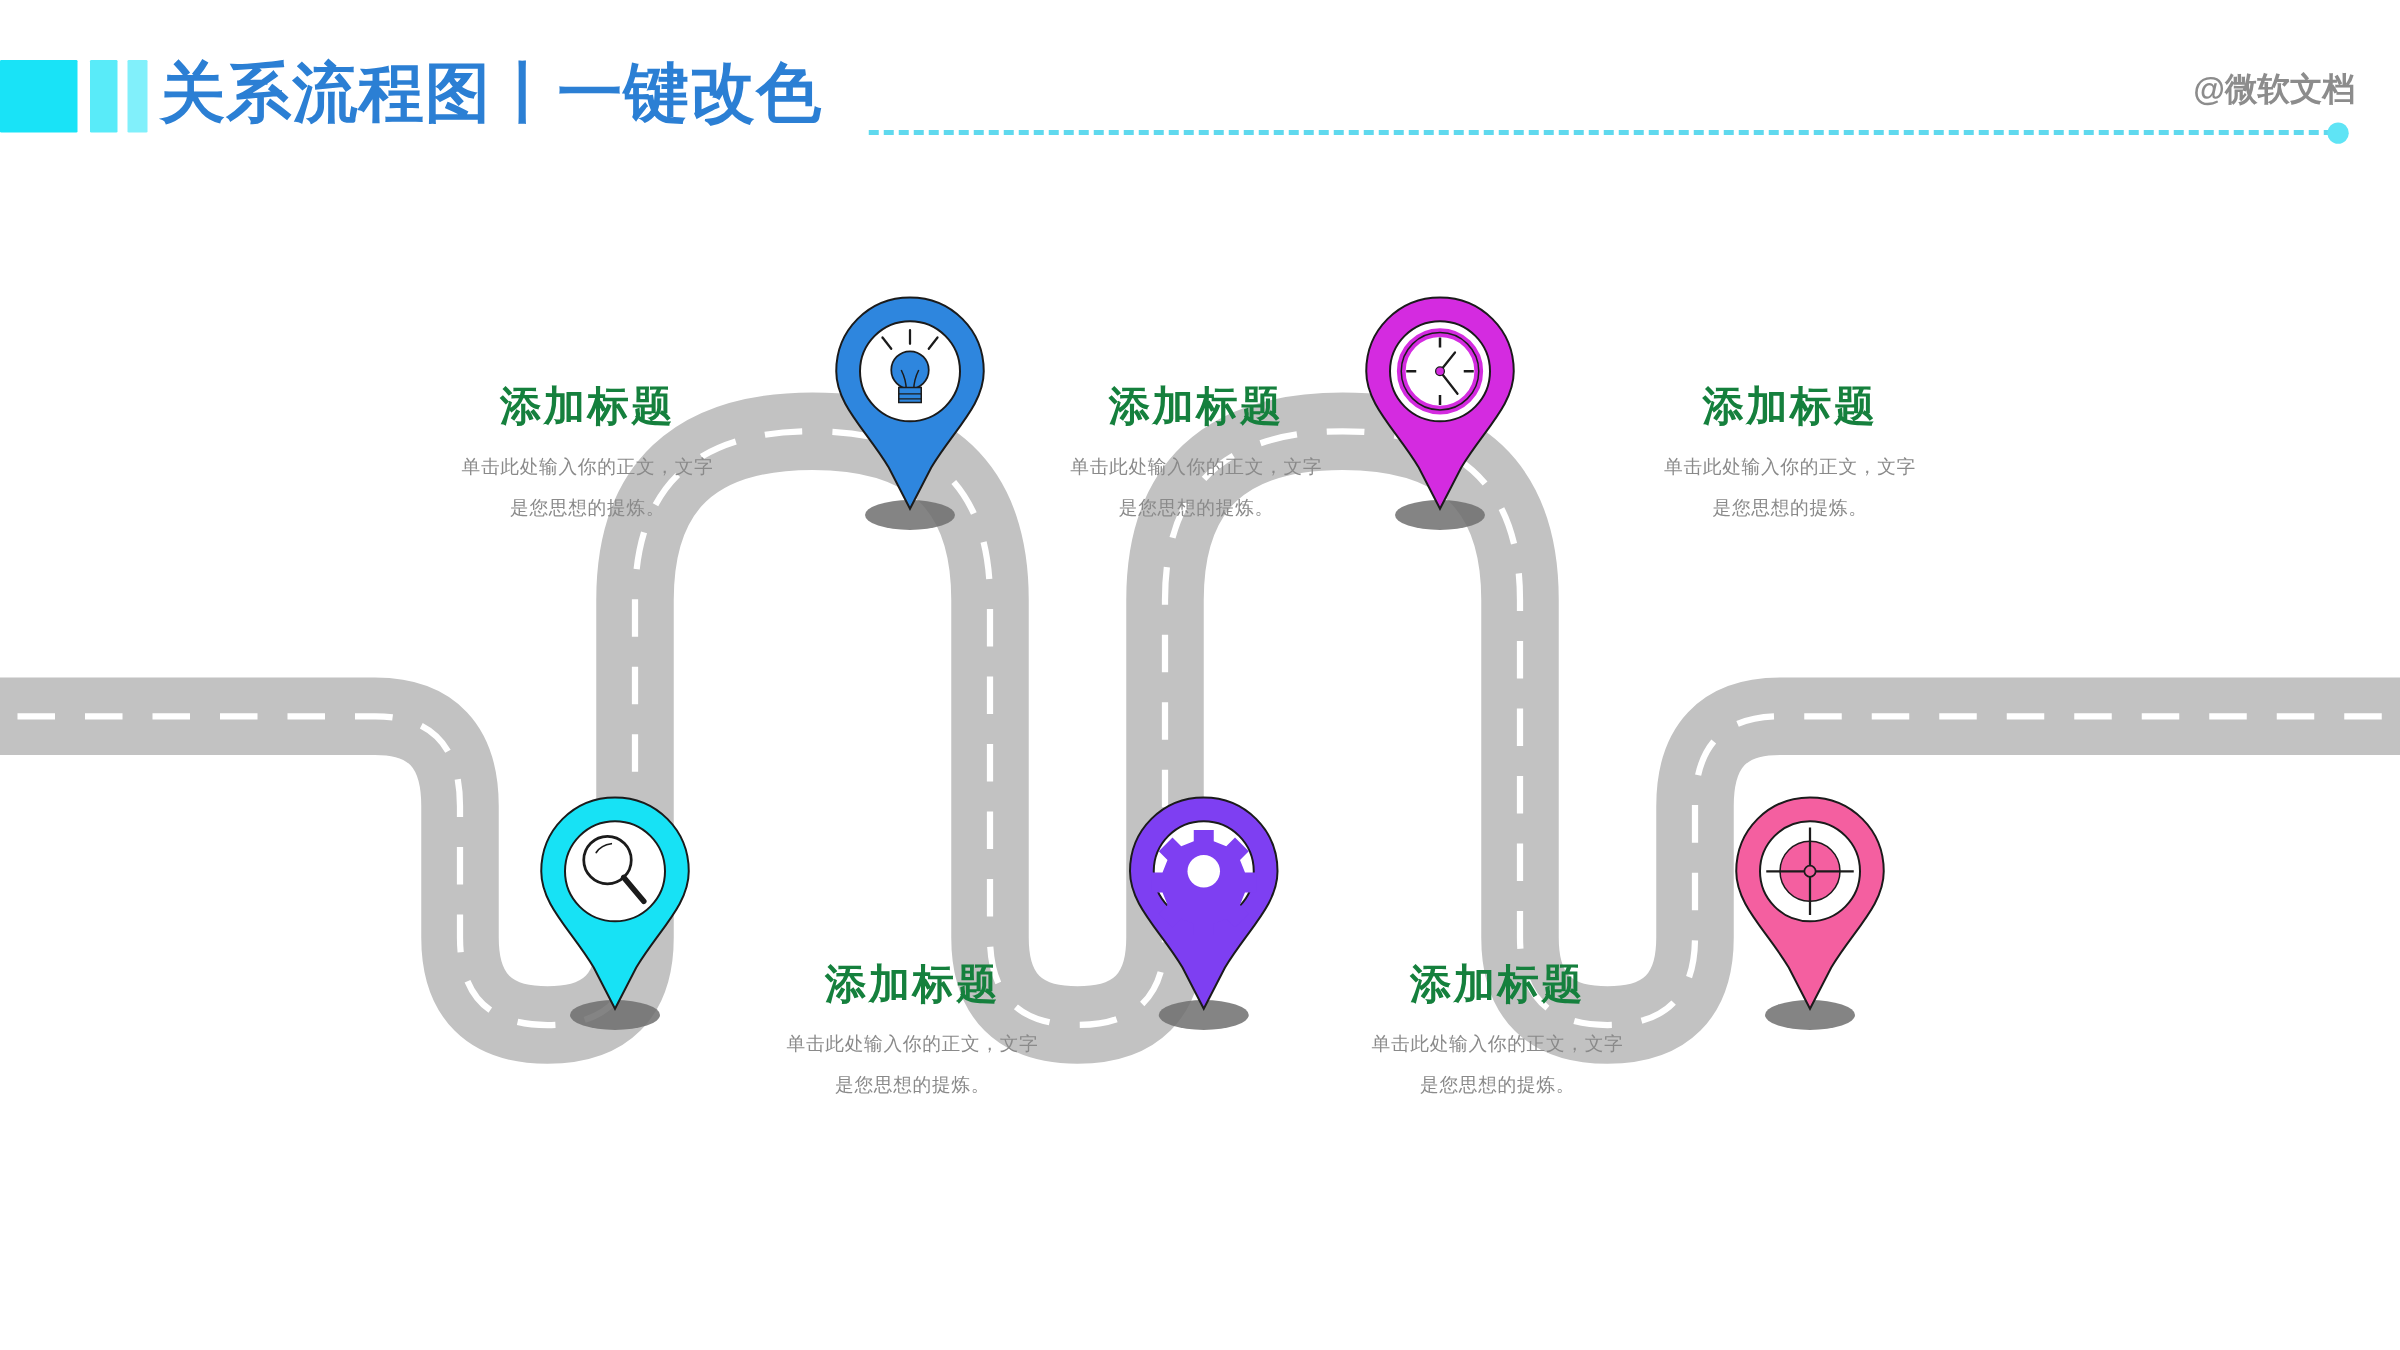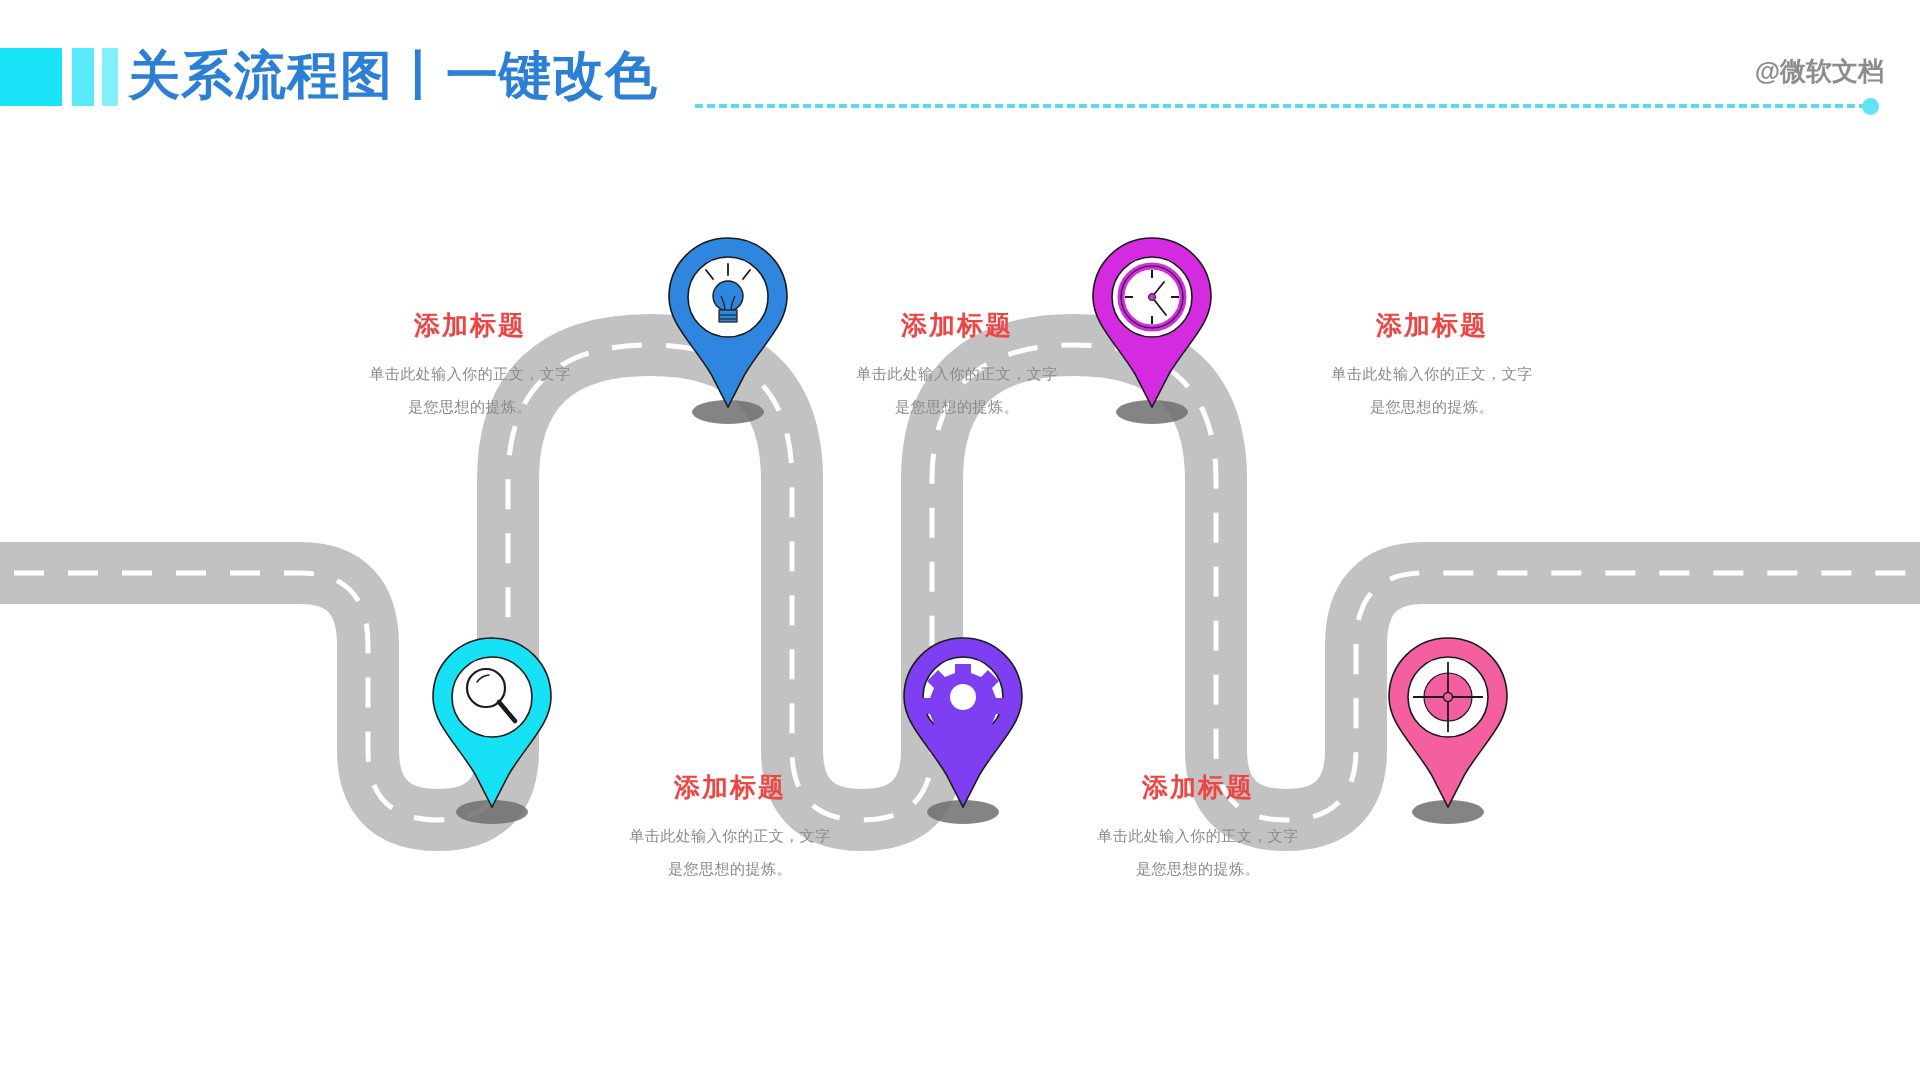--- a/index.html
+++ b/index.html
@@ -89,23 +89,23 @@
   }
   .pin svg { display: block; width: 130px; height: 180px; }
 
   
   .caption {
     position: absolute;
     width: 340px;
     text-align: center;
   }
   .caption .c-title {
-    font-size: 26px;
+    font-size: 33px;
     font-weight: bold;
-    color: #ef4444;
+    color: #15803d;
     letter-spacing: 2px;
     margin-bottom: 12px;
     line-height: 40px;
   }
   .caption .c-body {
     font-size: 15px;
     color: #8A8A8A;
     line-height: 33px;
     letter-spacing: .5px;
   }

